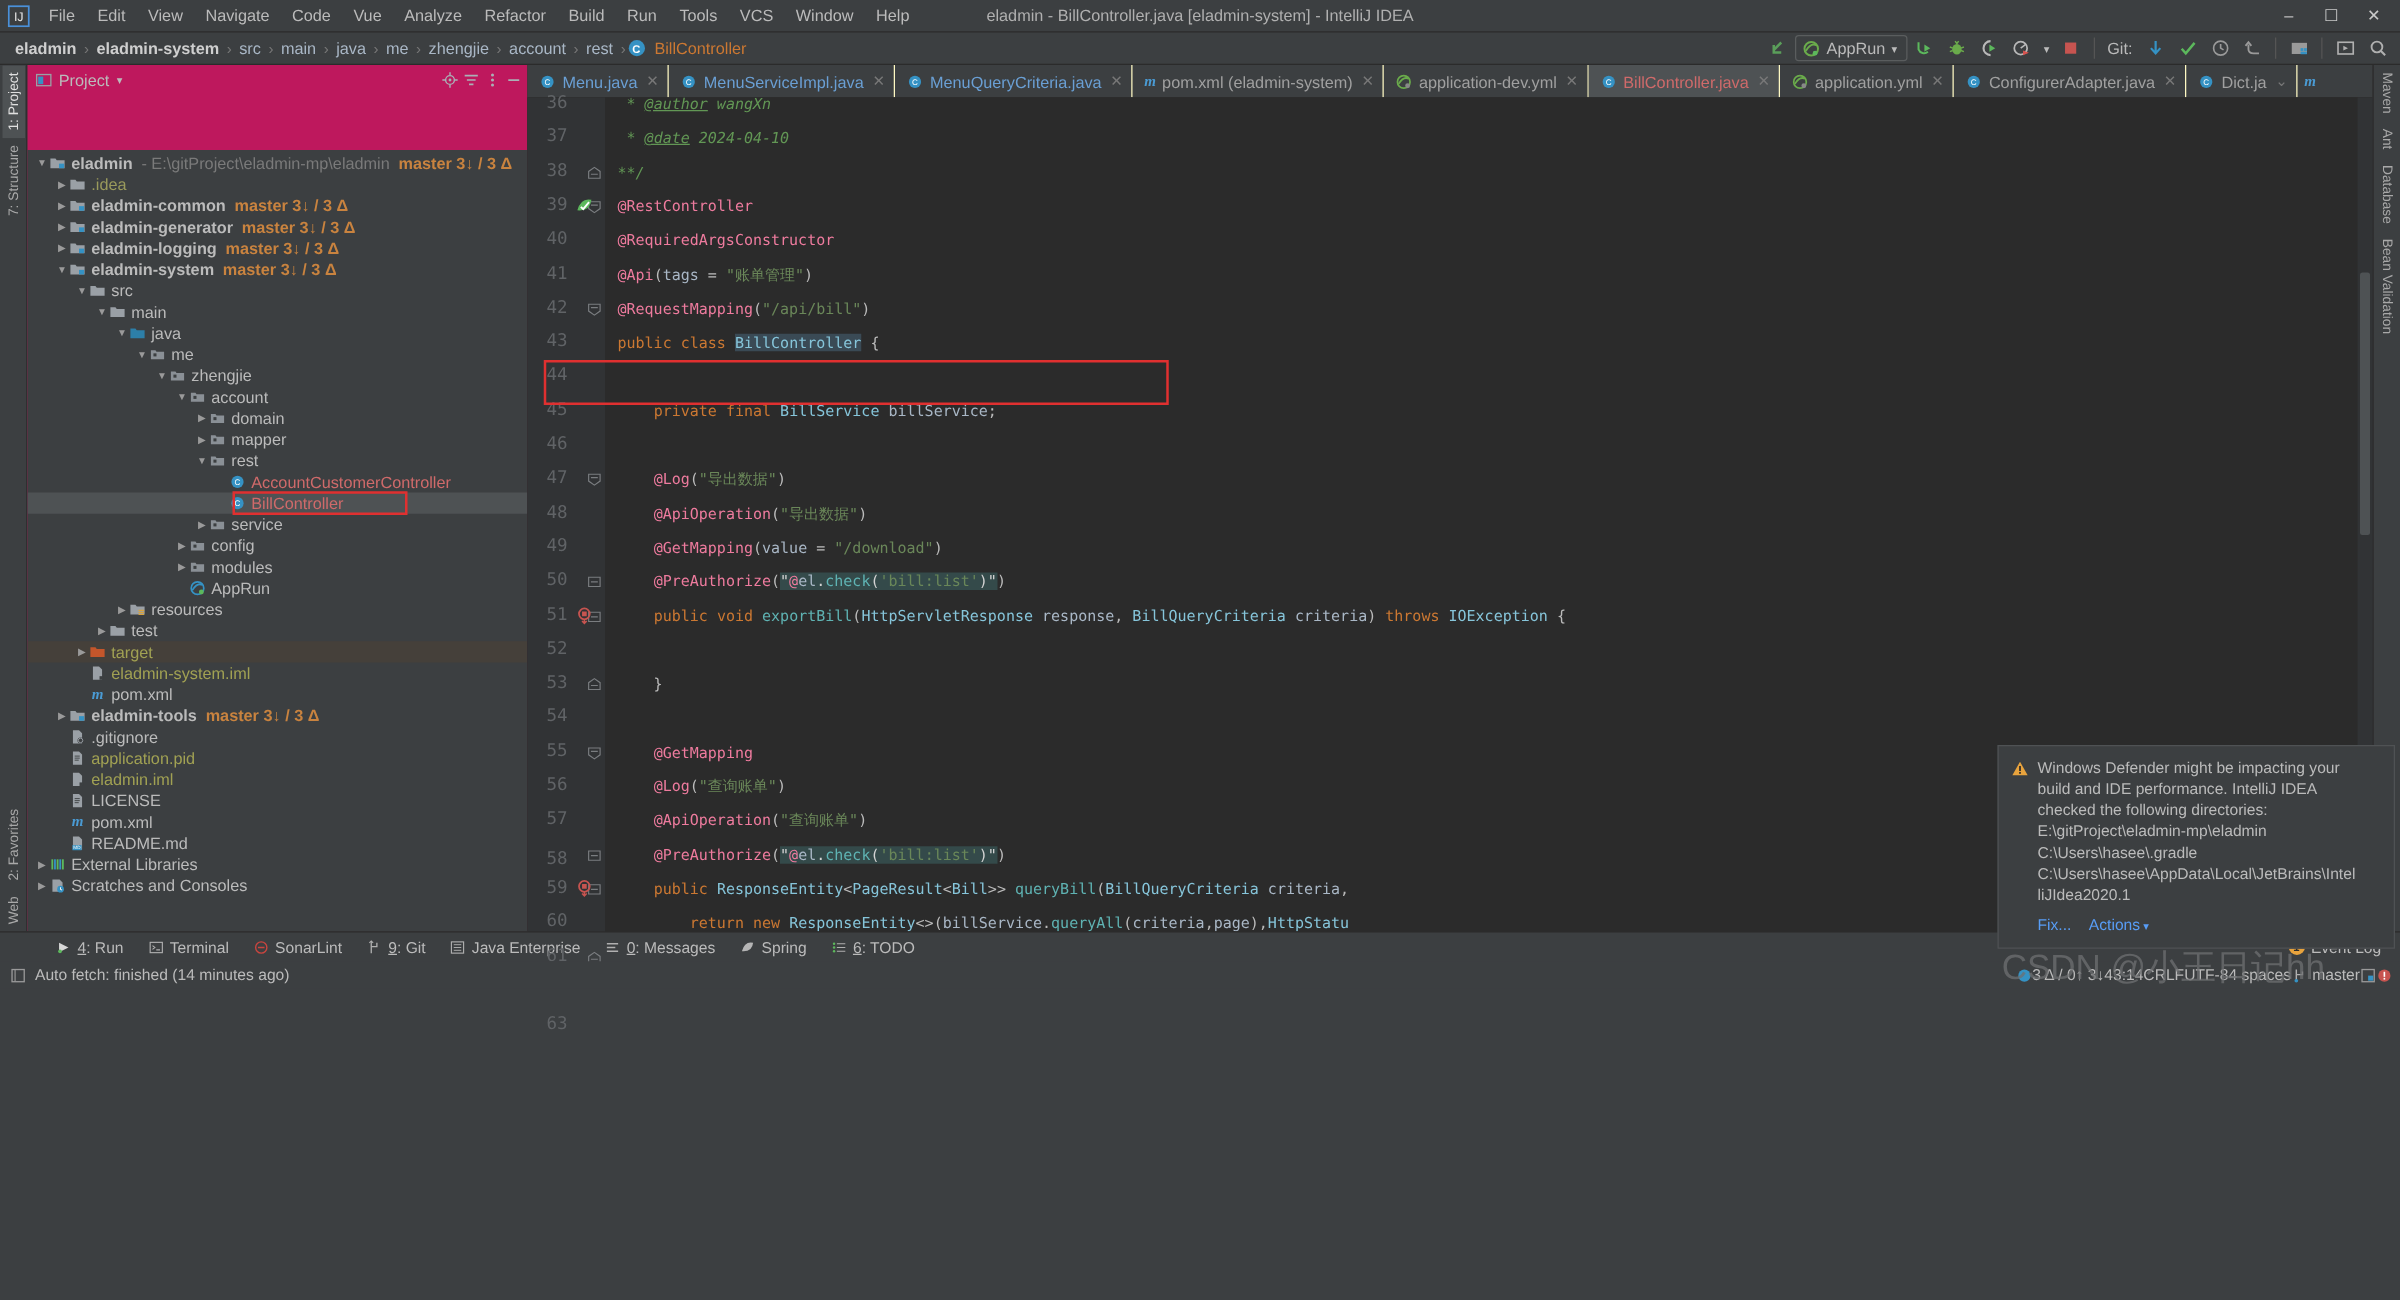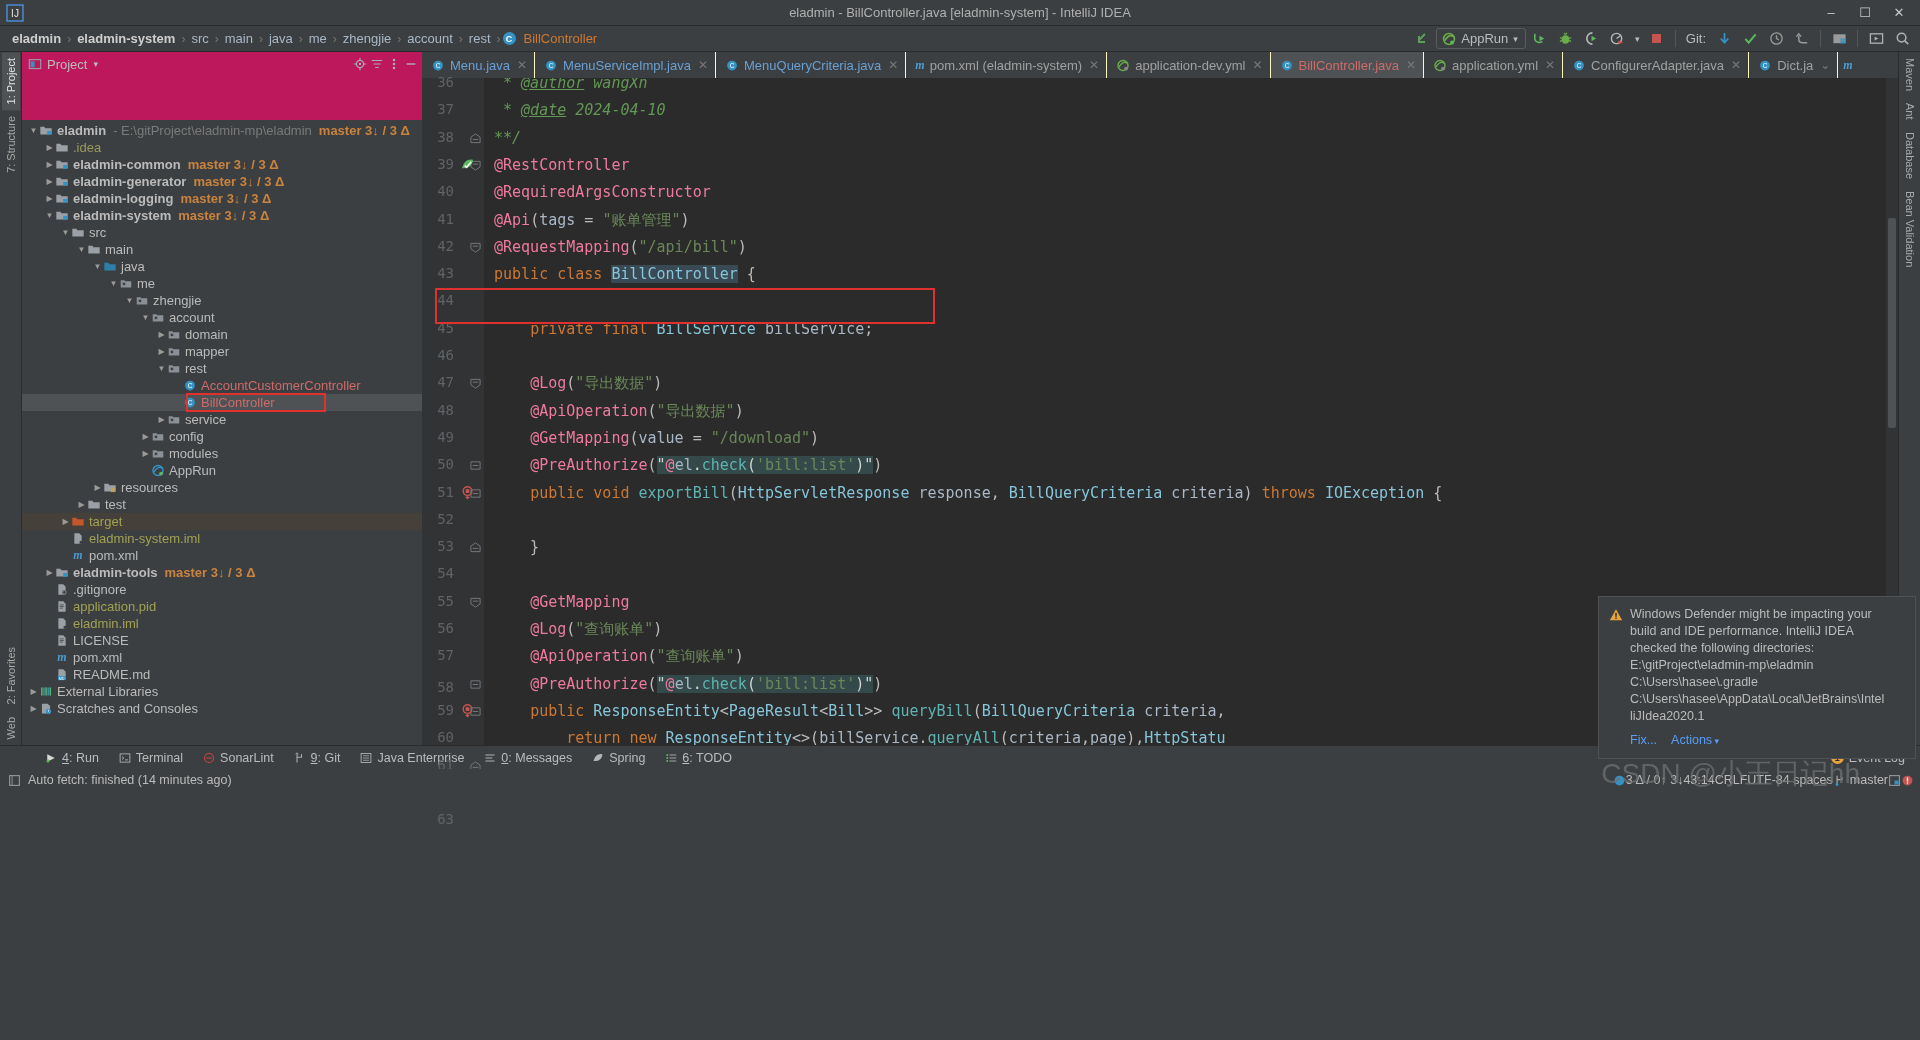--- a/index.html
+++ b/index.html
@@ -87,21 +87,21 @@
   .tclose{ color:#787878; font-size:12px; margin-left:2px;}
   .tab-ov{ display:flex;align-items:center;padding:0 5px;color:#a0a0a0;}
 
   .ed-wrap{ flex:1; display:flex; min-height:0; position:relative; background:#2b2b2b;}
   .gutter{ width:62px; flex:none; background:#313335; position:relative;}
   .gnum{ position:absolute; right:30px; font-size:14px; color:#606366;
          font-family:"DejaVu Sans Mono", monospace;}
   .gmark{ position:absolute; left:38px; }
   .fold{ position:absolute; left:48px; width:11px; height:11px; }
   .code{ flex:1; position:relative; overflow:hidden;
-         font-family:"DejaVu Sans Mono", monospace; font-size:15px; line-height:27.3px;
+         font-family:"DejaVu Sans Mono", monospace; font-size:12px; line-height:27.3px;
          padding-left:8px; background:#2b2b2b;}
   .cl{ position:absolute; white-space:pre; left:10px;}
   .kw{ color:#cc7832; }
   .ann{ color:#ee7b9e; }
   .str{ color:#d3d3d3; }
   .strv{ color:#6a8759; }
   .fn{ color:#5fb3b3; }
   .cls{ color:#86c5da; }
   .var{ color:#a9b7c6; }
   .cmt{ color:#629755; font-style:italic; }
@@ -145,20 +145,36 @@
 <body>
 
 <div class="app">
 
   <div class="titlebar">
     <div class="ij-logo">
       <svg width="18" height="18" viewBox="0 0 18 18">
         <rect x="1" y="1" width="16" height="16" fill="none" stroke="#4a90d9" stroke-width="1.4"></rect>
         <text x="9" y="13" font-size="10" fill="#e8e8e8" text-anchor="middle" font-family="Liberation Sans">IJ</text>
       </svg>
+    </div>
+    <div class="menu">
+      <div class="menu-item">File</div>
+      <div class="menu-item">Edit</div>
+      <div class="menu-item">View</div>
+      <div class="menu-item">Navigate</div>
+      <div class="menu-item">Code</div>
+      <div class="menu-item">Vue</div>
+      <div class="menu-item">Analyze</div>
+      <div class="menu-item">Refactor</div>
+      <div class="menu-item">Build</div>
+      <div class="menu-item">Run</div>
+      <div class="menu-item">Tools</div>
+      <div class="menu-item">VCS</div>
+      <div class="menu-item">Window</div>
+      <div class="menu-item">Help</div>
     </div>
     <div class="win-title">eladmin - BillController.java [eladmin-system] - IntelliJ IDEA</div>
     <div class="win-btns">
       <div class="win-btn">–</div>
       <div class="win-btn">☐</div>
       <div class="win-btn close">✕</div>
     </div>
   </div>
 
   <div class="navbar">

